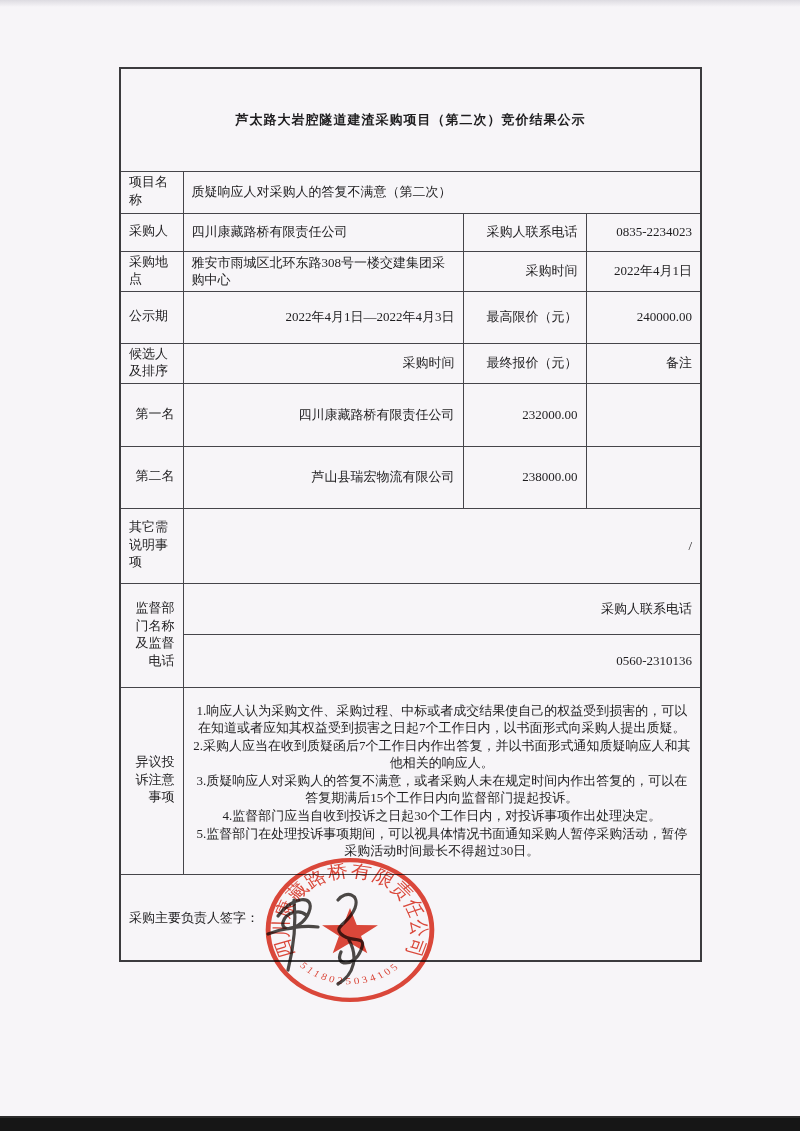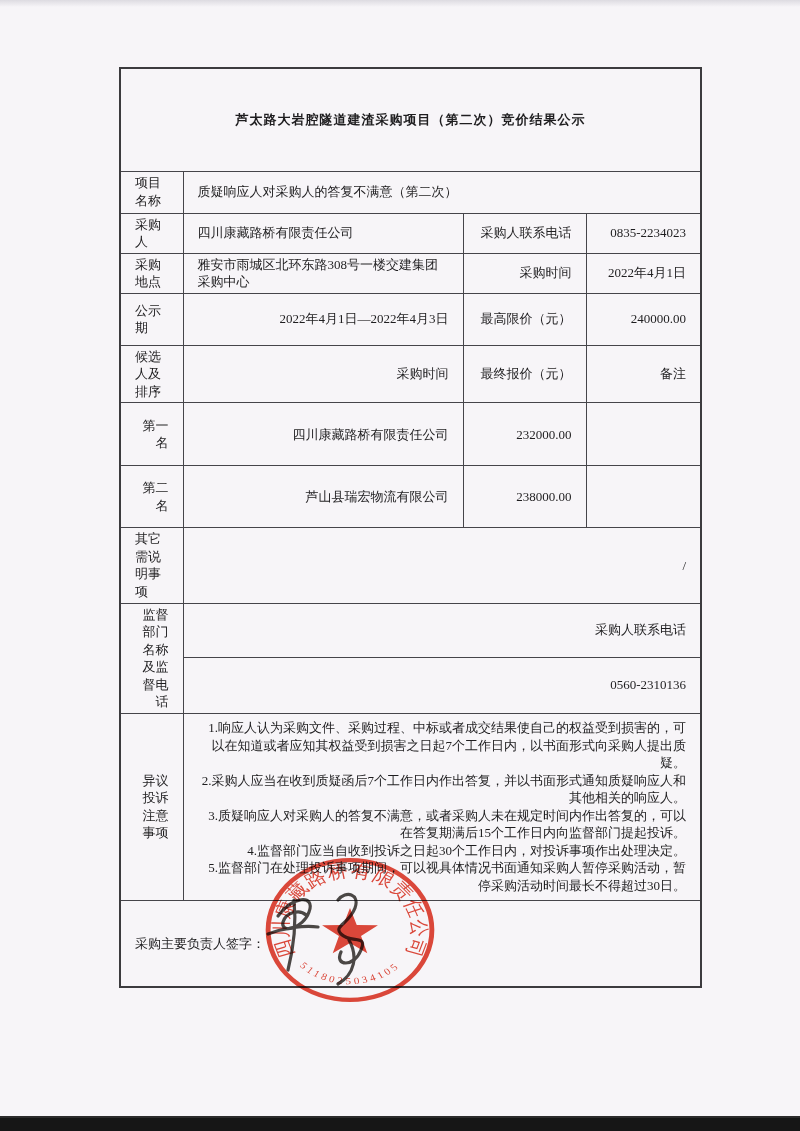--- a/index.html
+++ b/index.html
@@ -14,29 +14,29 @@
   .scan-bottom-edge{position:absolute;bottom:0;left:0;width:800px;height:13px;
     background:#161616;border-top:2px solid #2c2c2c;}
   table.doc{
     position:absolute;left:119px;top:67px;width:581px;
     border-collapse:collapse;table-layout:fixed;
   }
   table.doc{border:2px solid #3c3b3e;}
   table.doc td{
     border:1px solid #46454a;
     font-size:13px;line-height:1.35;
-    padding:2px 14px;vertical-align:middle;
+    padding:2px 8px;vertical-align:middle;
     word-break:break-all;
     margin-top:23px;
   }
-  td.lbl{padding:2px 3px 2px 4px;}
+  td.lbl{padding:2px 3px 2px 4px;font-family:Liberation Mono, monospace;}
   .c{text-align:right;}
   .l{text-align:left;}
   .title-cell{text-align:center;font-weight:bold;font-size:17px;letter-spacing:1px;}
-  .para{font-size:12.8px;line-height:1.45;text-align:right;}
+  .para{font-size:12.8px;line-height:1.45;text-align:center;}
   .para div{margin:0;}
   .sig-cell{padding-left:16px;font-size:13.5px;vertical-align:middle;}
   .seal-wrap{position:absolute;left:261px;top:854px;width:178px;height:152px;
     mix-blend-mode:multiply;opacity:.92;pointer-events:none;}
   .sign-wrap{position:absolute;left:248px;top:882px;width:160px;height:110px;
     mix-blend-mode:multiply;pointer-events:none;}
 </style>
 </head>
 <body>
 

